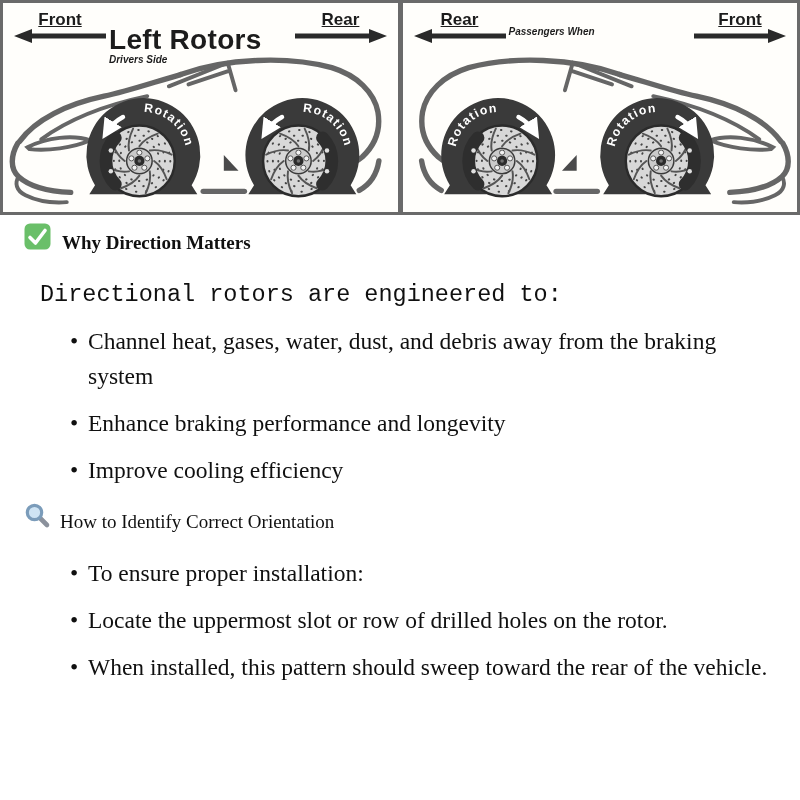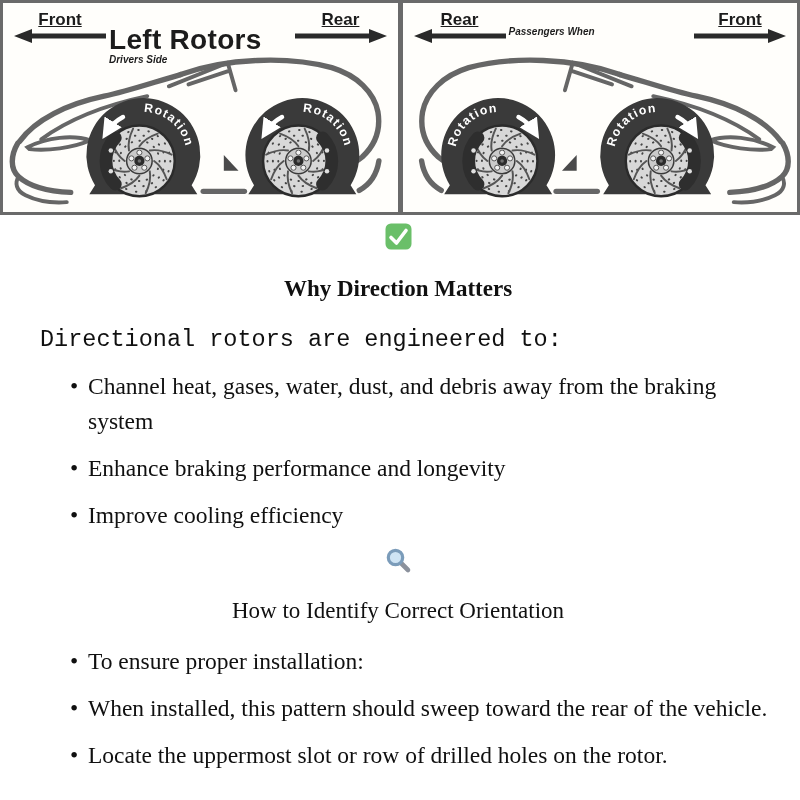--- a/index.html
+++ b/index.html
@@ -24,21 +24,21 @@
   .stroke{fill:none;stroke:#666;stroke-width:5.5;stroke-linecap:round;stroke-linejoin:round;}
   .stroke-thin{fill:none;stroke:#666;stroke-width:4;stroke-linecap:round;}
   .dome{fill:#3a3a3a;}
   .rot-text{font-family:"Liberation Sans","DejaVu Sans",sans-serif;font-weight:bold;font-size:12.5px;
             fill:#ffffff;letter-spacing:1.2px;}
   .rot-arrow{fill:none;stroke:#ffffff;stroke-width:4.5;stroke-linecap:round;}
 
   
   .article{padding:8px 28px 0 24px;font-size:23.5px;line-height:35px;}
   .intro{margin:0 0 16px 0;max-width:745px;}
-  h2{font-size:23px;line-height:35px;margin:0 0 16px 0;display:flex;align-items:center;gap:11px;font-weight:bold;flex-direction:column;}
+  h2{font-size:19px;line-height:35px;margin:0 0 16px 0;display:flex;align-items:center;gap:11px;font-weight:bold;}
   h2.plain{font-weight:normal;gap:9px;}
   .emoji{flex:0 0 auto;display:inline-block;}
   .lead{margin:0 0 10px 16px;font-family:Liberation Mono, monospace;}
   ul{list-style:none;margin:0 0 14px 0;padding:0 0 0 46px;}
   li{position:relative;padding-left:18px;max-width:700px;margin:12px 0 1px 0;}
   li::before{content:"\2022";position:absolute;left:0;top:0;}
 </style>
 </head>
 <body>
 
@@ -185,18 +185,18 @@
         <svg width="27" height="27" viewBox="0 0 27 27">
           <line x1="16" y1="16" x2="23" y2="23" stroke="#8b919c" stroke-width="4.6" stroke-linecap="round"></line>
           <circle cx="10.5" cy="10.5" r="7.2" stroke="#7b9cba" stroke-width="3.2" fill="#cfe4f4"></circle>
         </svg>
       </span>
       <span>How to Identify Correct Orientation</span>
     </h2>
 
     <ul>
       <li>To ensure proper installation:</li>
+      <li>Locate the uppermost slot or row of drilled holes on the rotor.</li>
       <li>When installed, this pattern should sweep toward the rear of the vehicle.</li>
-      <li>Locate the uppermost slot or row of drilled holes on the rotor.</li>
     </ul>
 
   </div>
 </div>
 
 </body></html>

